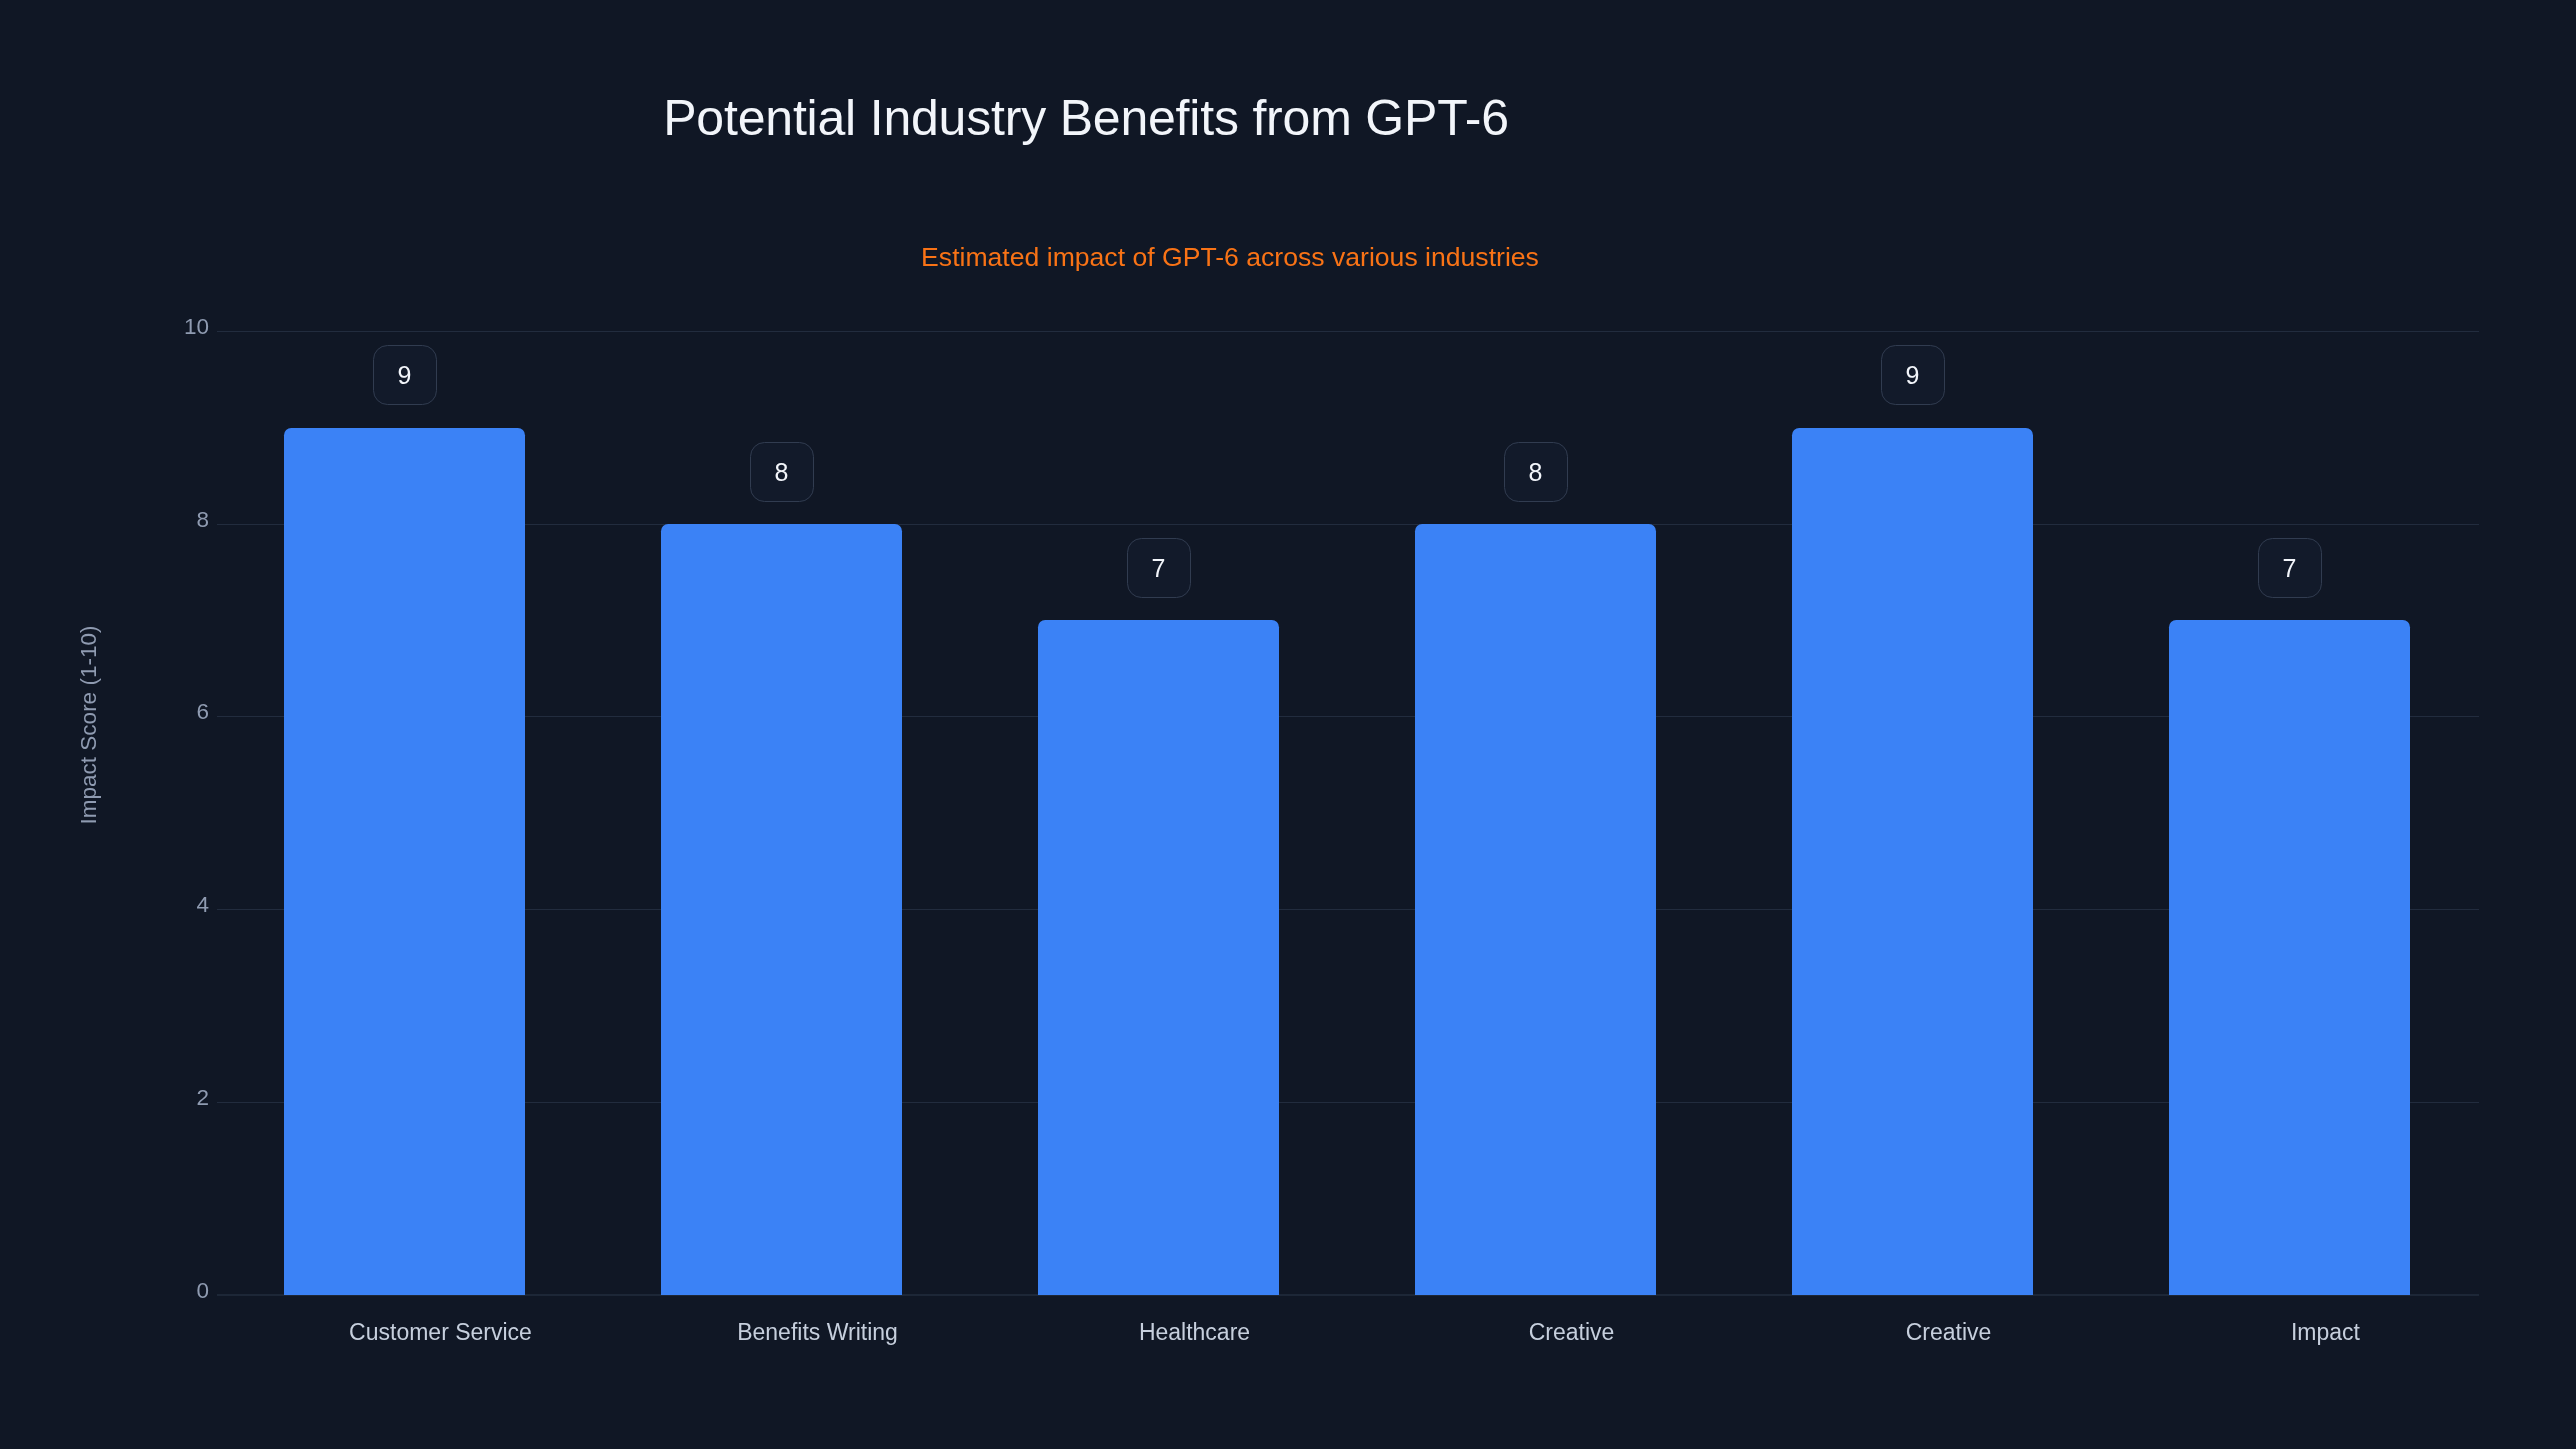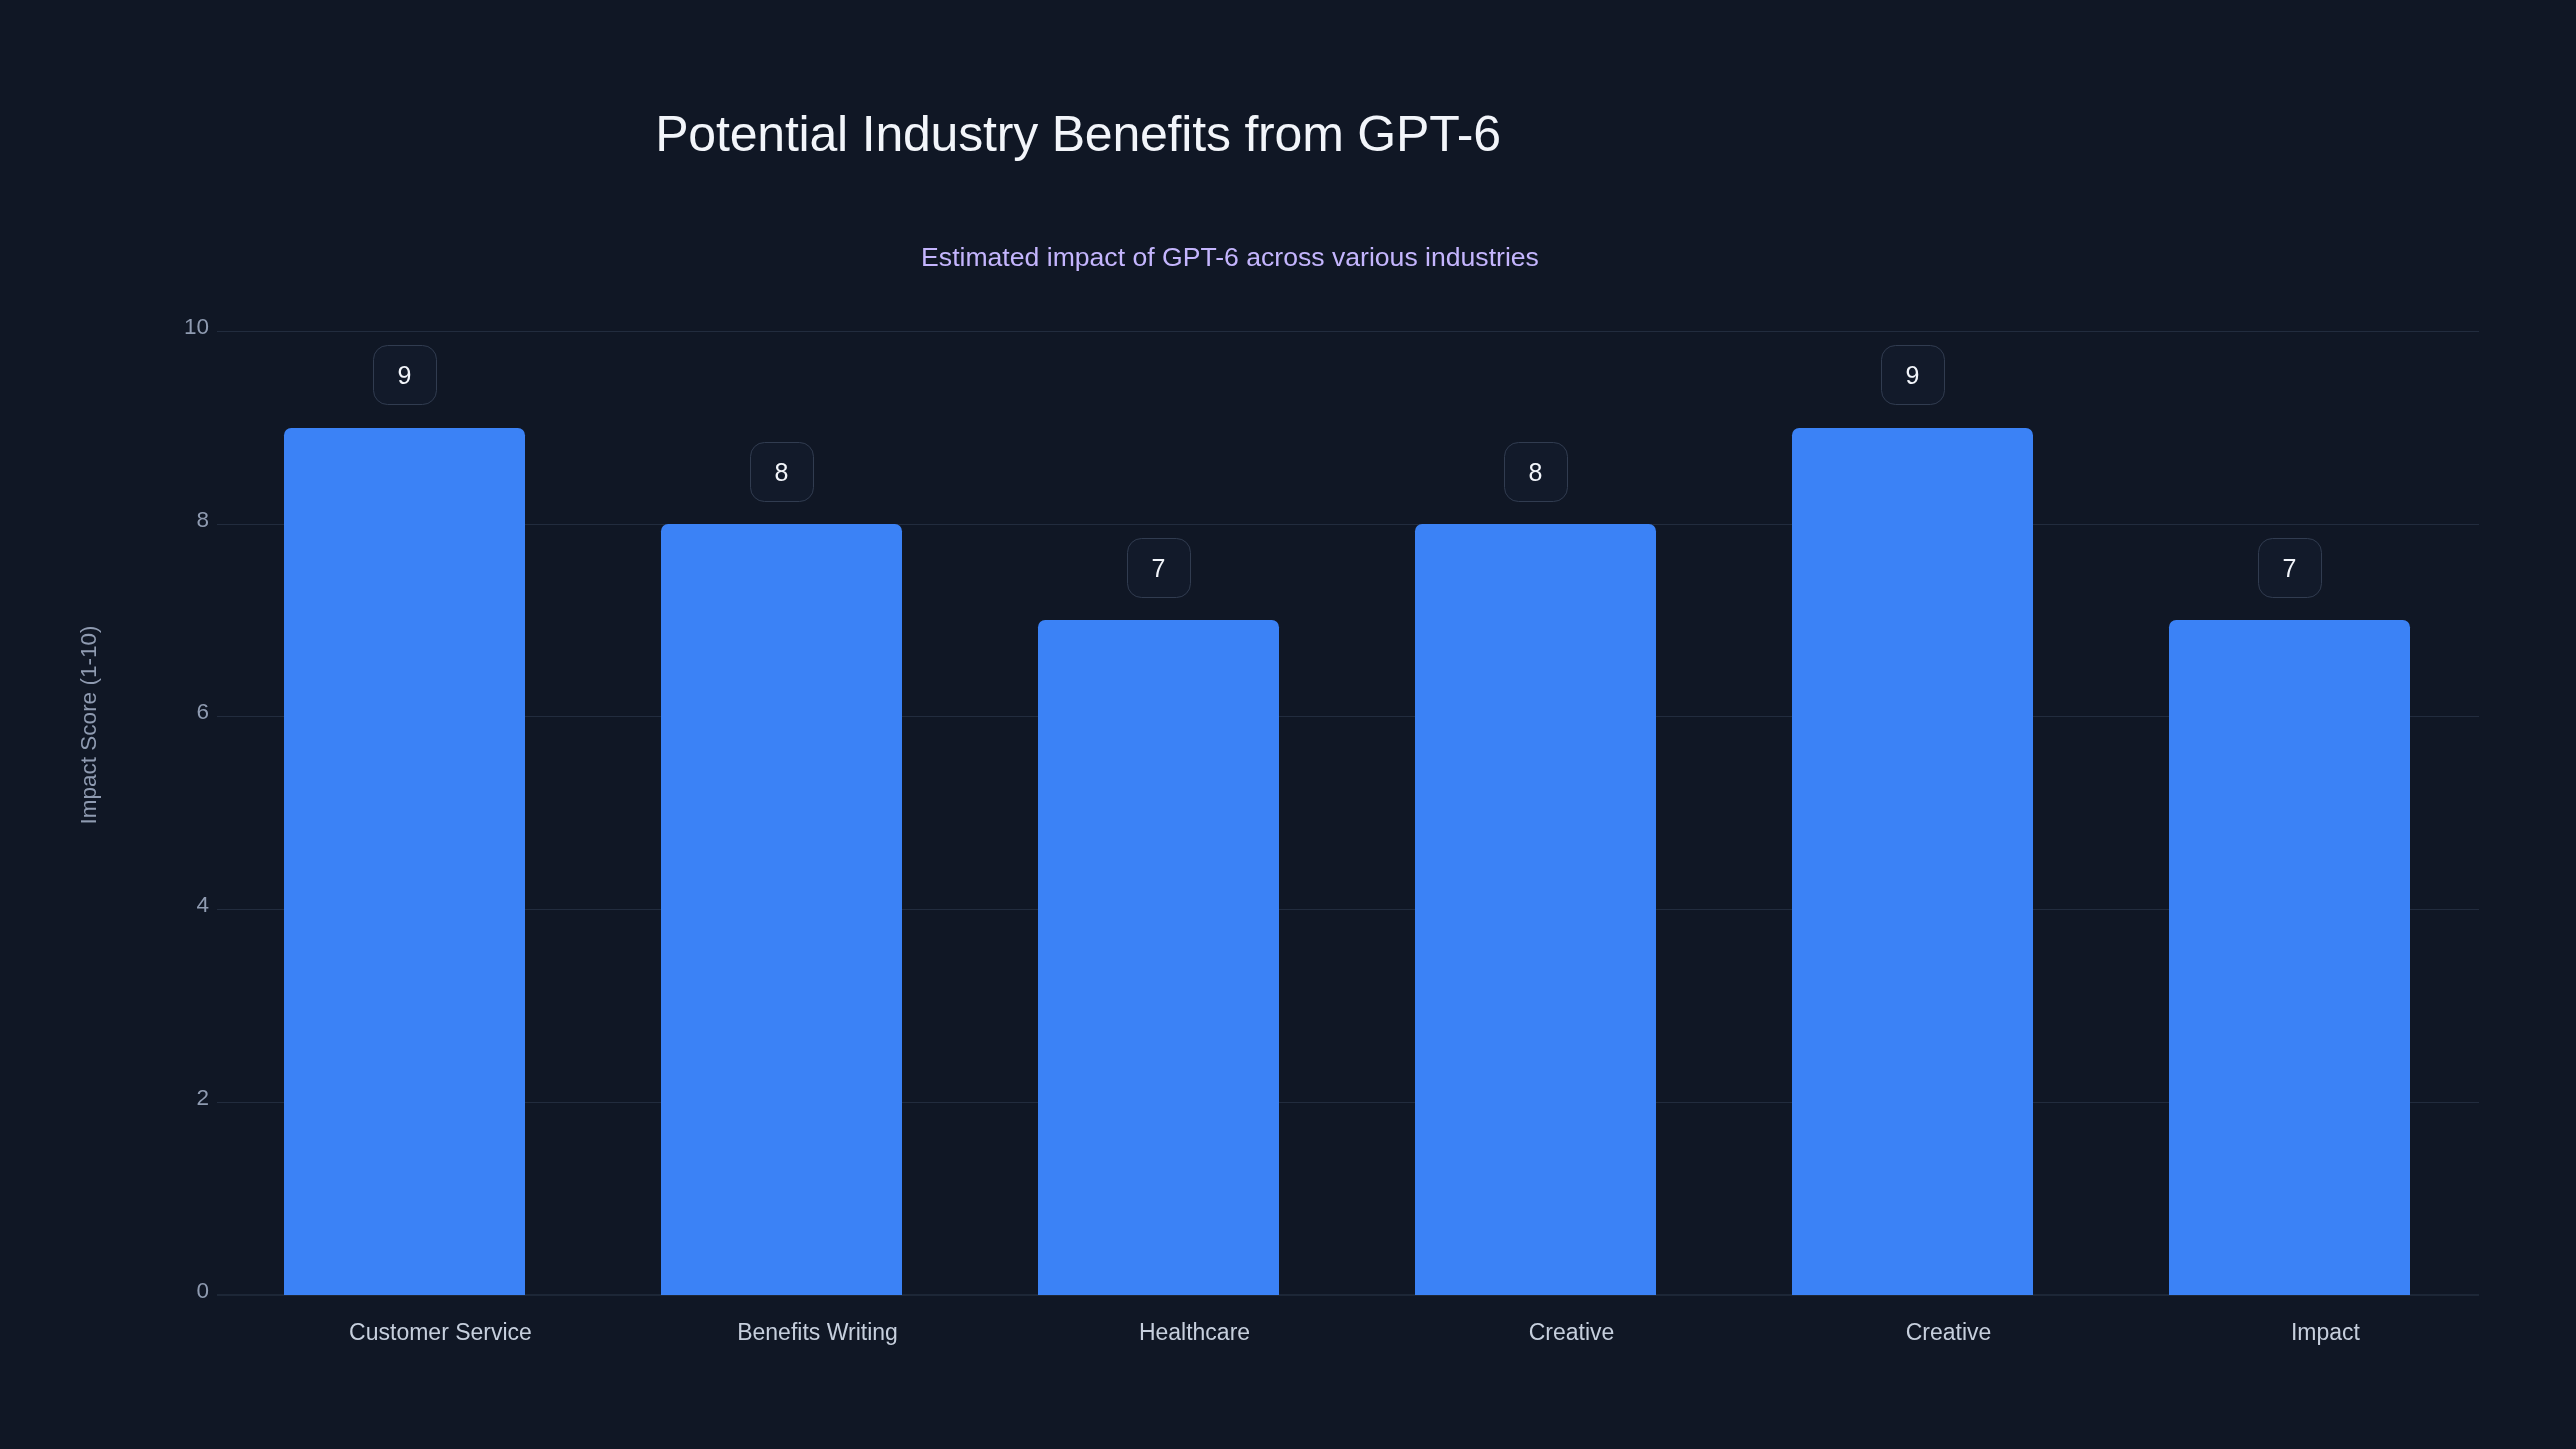--- a/index.html
+++ b/index.html
@@ -12,36 +12,35 @@
   #chart-root{
     position:relative;
     width:2576px;
     height:1449px;
     background:#101725;
   }
 
   
   #chart-title{
     position:absolute;
-    left:8px; top:89px;
+    left:16px; top:89px;
     width:2140px;
     text-align:center;
     color:#f2f5fa;
     font-size:50px;
     font-weight:400;
     letter-spacing:-0.2px;
     white-space:nowrap;
-    margin-top:16px;
   }
   #chart-subtitle{
     position:absolute;
     left:0; top:242px;
     width:2460px;
     text-align:center;
-    color:#c4b5fd;
+    color:#f97316;
     font-size:26.6px;
     font-weight:400;
     white-space:nowrap;
   }
 
   
   #plot-area{
     position:absolute;
     left:217px;
     top:331px;

